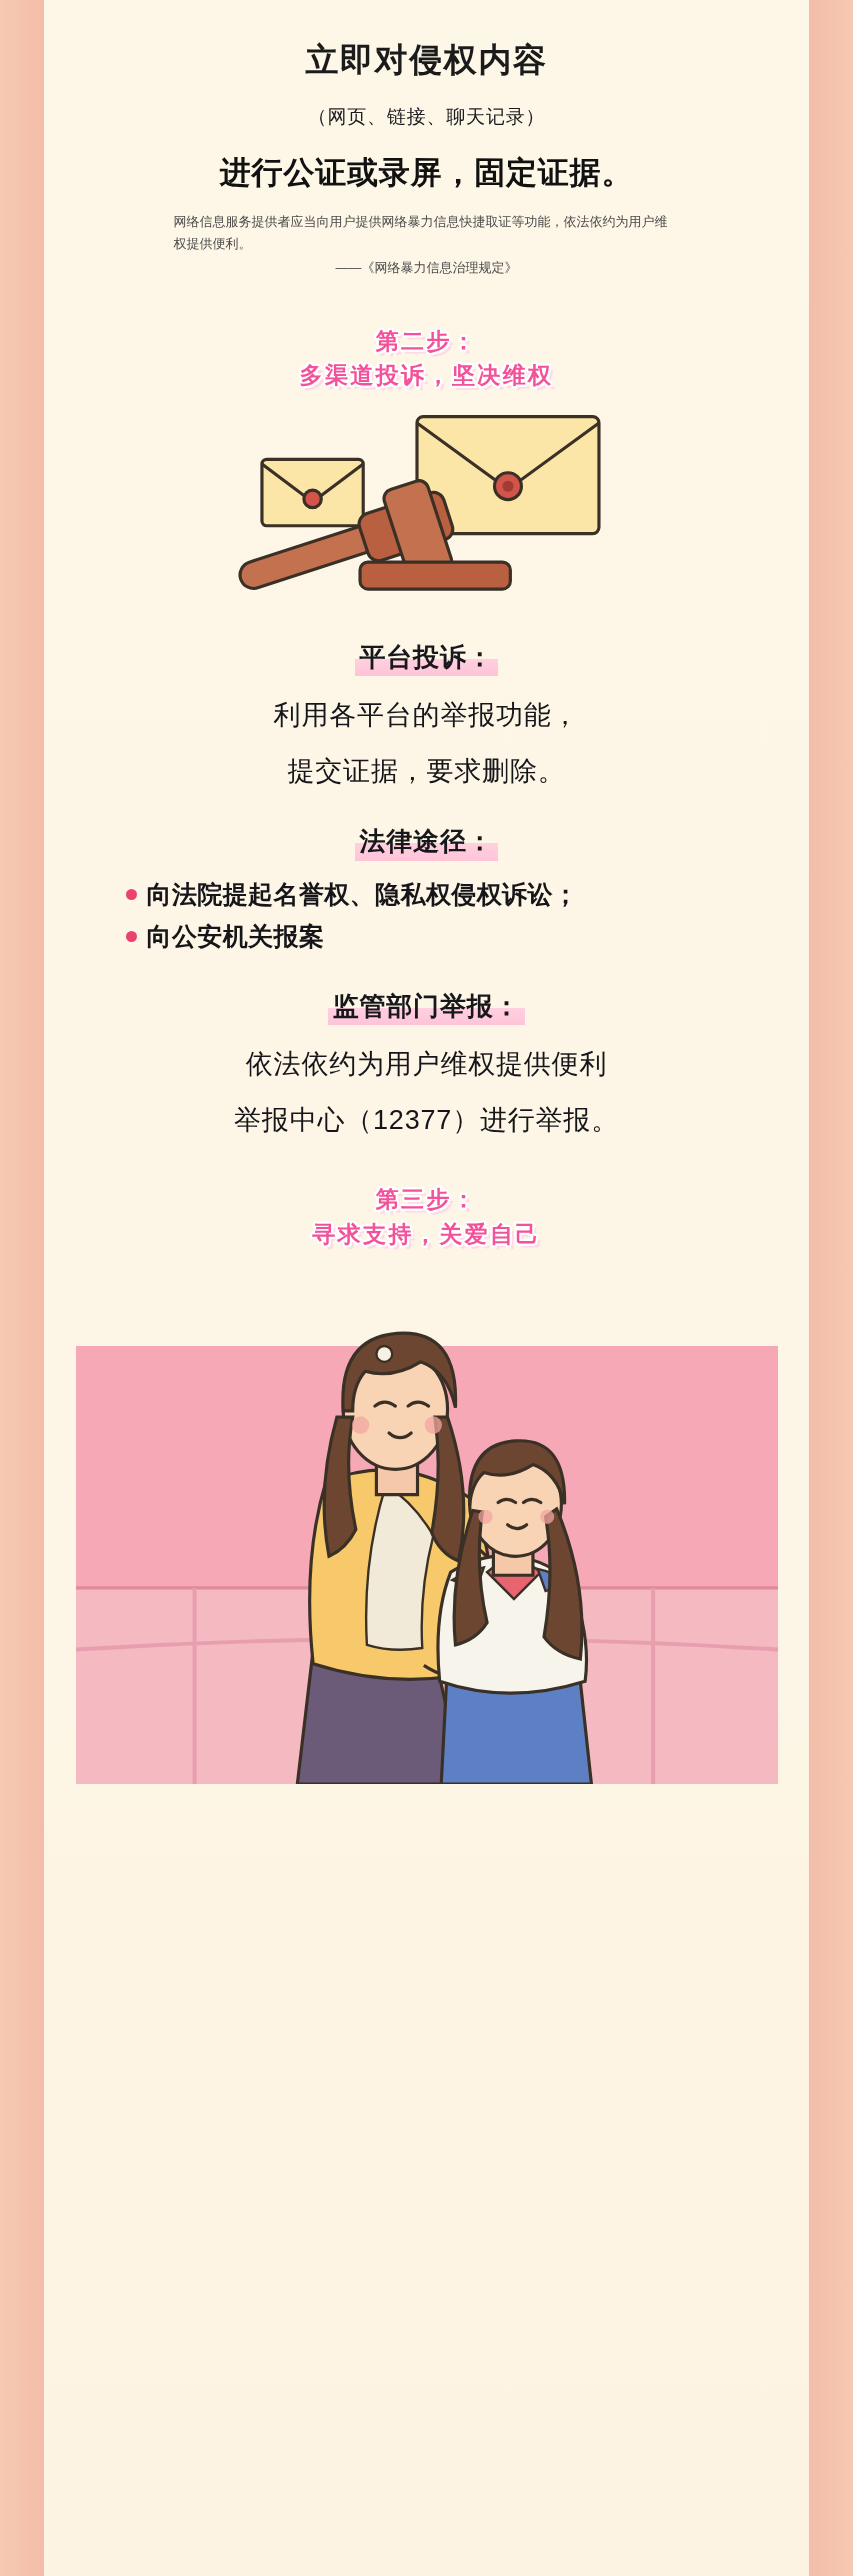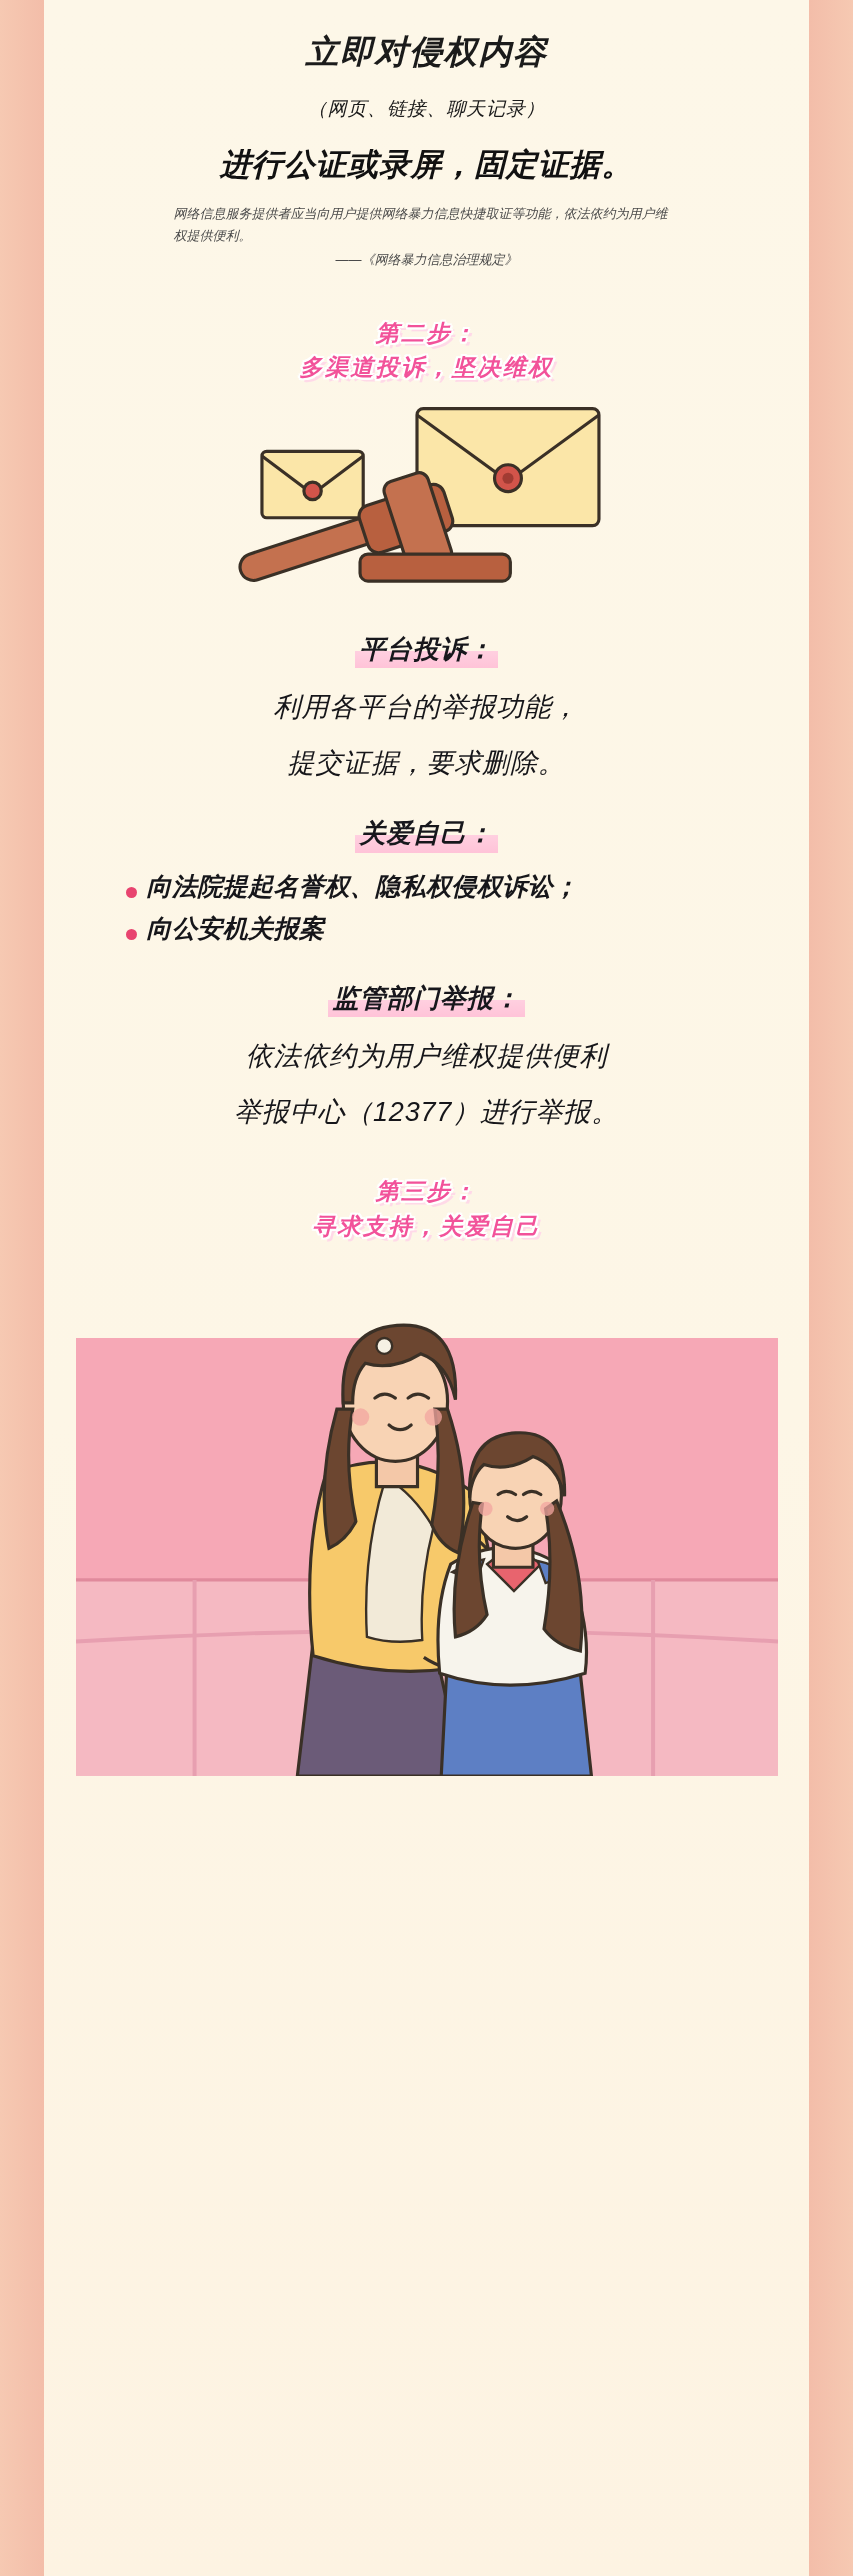--- a/index.html
+++ b/index.html
@@ -15,22 +15,21 @@
     overflow:hidden;
   }
   .panel{
     position:absolute;
     left:44px;
     top:0;
     width:765px;
     min-height:2576px;
     background:linear-gradient(180deg,#fdf7e8 0%,#fdf6e6 55%,#fdf3e2 100%);
     box-sizing:border-box;
-    padding:8px 32px;
-    font-style:italic;
+    padding:16px 32px;
   }
   .edge-l,.edge-r{
     position:absolute;top:0;bottom:0;width:44px;
   }
   .edge-l{left:0;background:linear-gradient(90deg,#f6c9b2,#f3bda9);}
   .edge-r{right:0;background:linear-gradient(270deg,#f6c9b2,#f3bda9);}
 
   .t-center{text-align:center;}
   .h-title{
     font-size:33px;font-weight:bold;color:#1b1b1b;letter-spacing:1.6px;
@@ -72,21 +71,21 @@
     background:linear-gradient(180deg,rgba(255,255,255,0) 52%,#ffd0e0 52%,#ffc3d8 100%);
     padding:0 4.7px 1.6px;
   }
   .body-line{
     font-size:27px;color:#16161a;text-align:center;margin-top:20.5px;letter-spacing:0.8px;
   }
   .bullets{
     margin:17.4px auto 0;width:601px;
   }
   .bullet{
-    display:flex;align-items:center;gap:9.5px;margin-top:8px;
+    display:flex;align-items:flex-start;gap:9.5px;margin-top:8px;
   }
   .dot{
     width:11px;height:11px;border-radius:50%;background:#e8446f;margin-top:11px;flex:none;
   }
   .bullet .txt{
     font-size:25px;font-weight:bold;color:#16161a;line-height:1.35;letter-spacing:0.4px;
   }
   .note{
     font-size:20.5px;color:#16161a;font-weight:bold;margin:3.2px 0 0 20.5px;letter-spacing:0.4px;
   }
@@ -143,21 +142,21 @@
       </svg>
     </div>
 
     <div class="sec-head">
       <span>平台投诉：</span>
     </div>
     <div class="body-line">利用各平台的举报功能，</div>
     <div class="body-line">提交证据，要求删除。</div>
 
     <div class="sec-head">
-      <span>关爱自己：</span>
+      <span>法律途径：</span>
     </div>
     <div class="bullets">
       <div class="bullet">
         <span class="dot"></span>
         <span class="txt">向法院提起名誉权、隐私权侵权诉讼；</span>
       </div>
       <div class="bullet">
         <span class="dot"></span>
         <span class="txt">向公安机关报案</span>
       </div>

